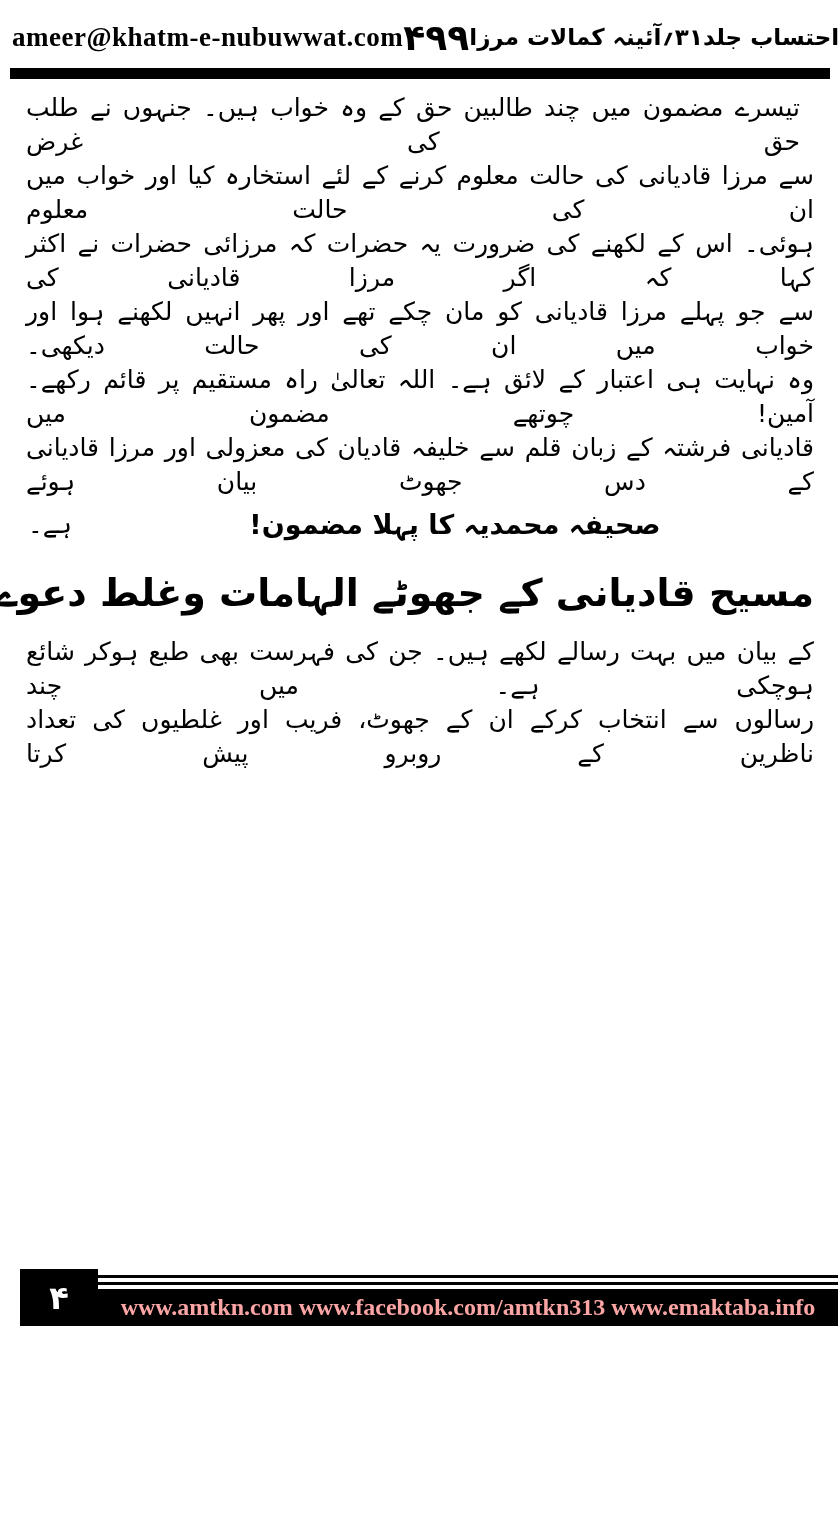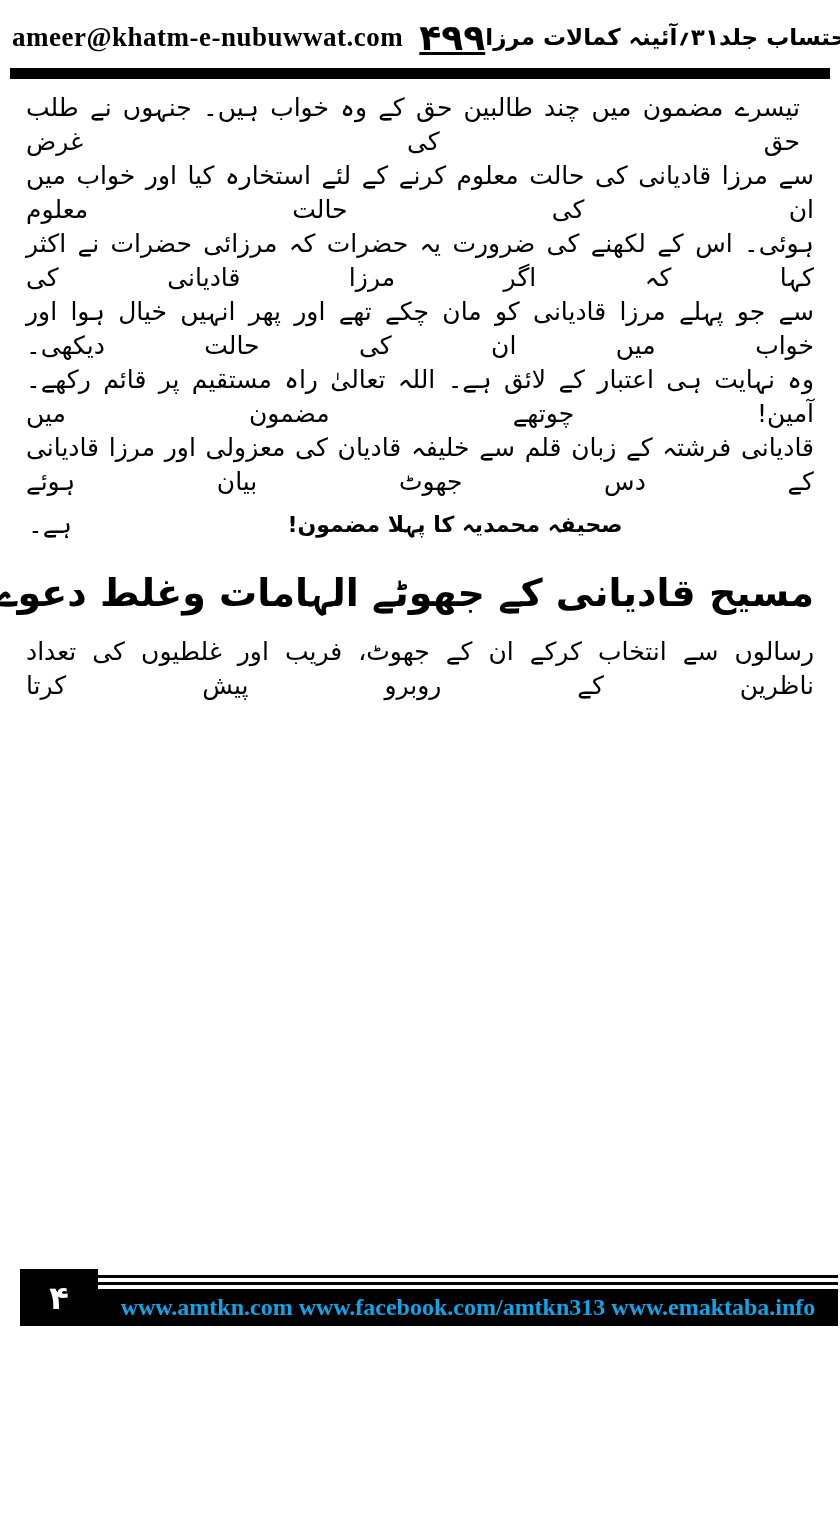--- a/index.html
+++ b/index.html
@@ -20,24 +20,22 @@
     height:46px;
   }
   .hdr-email {
     font-family:"Liberation Serif", serif;
     font-weight:bold; font-size:27px;
     letter-spacing:0.5px;
     white-space:nowrap;
   }
   .hdr-num {
     font-weight:bold; font-size:36px;
-    margin-left:16px;
     direction:rtl;
     white-space:nowrap;
-    text-decoration:underline;
   }
   .hdr-spacer { flex:1; }
   .hdr-title {
     direction:rtl;
     font-weight:bold; font-size:23px;
     white-space:nowrap;
   }
   .hdr-rule {
     height:11px; background:#000;
     margin:8px 10px 0 10px;
@@ -57,21 +55,21 @@
   }
   .indent-sm { padding-right:14px; }
   .indent-md { padding-right:44px; }
 
   .mixline {
     position:relative;
     height:52px; line-height:52px;
     text-align:center;
   }
   .mixline .subhead {
-    font-weight:bold; font-size:22px;
+    font-weight:bold; font-size:27px;
     padding-left:70px;
   }
   .mixline .tail {
     position:absolute; left:2px; bottom:0;
     font-size:25px;
     text-align:right;
   }
 
   .mainhead {
     direction:rtl;
@@ -99,21 +97,21 @@
   }
   .ftr-right { flex:1; display:flex; flex-direction:column; }
   .ftr-gap4 { height:4px; background:#fff; }
   .ftr-gap6 { height:6px; background:#fff; }
   .ftr-thin { height:3px; background:#000; }
   .ftr-bar {
     flex:1; background:#000;
     display:flex; align-items:center; justify-content:center;
   }
   .ftr-links {
-    color:#0ea5e9;
+    color:#fca5a5;
     font-family:"Liberation Serif", serif;
     font-weight:bold; font-size:24px;
     white-space:nowrap;
   }
 </style>
 </head>
 <body>
 
 <div class="page">
 
@@ -124,32 +122,33 @@
     <span class="hdr-title">احتساب جلد۳۱؍آئینہ کمالات مرزا</span>
   </div>
   <div class="hdr-rule"></div>
 
   <div class="bodytext">
 
     <div>
       <div class="jline indent-sm">تیسرے مضمون میں چند طالبین حق کے وہ خواب ہیں۔ جنہوں نے طلب حق کی غرض</div>
       <div class="jline">سے مرزا قادیانی کی حالت معلوم کرنے کے لئے استخارہ کیا اور خواب میں ان کی حالت معلوم</div>
       <div class="jline">ہوئی۔ اس کے لکھنے کی ضرورت یہ حضرات کہ مرزائی حضرات نے اکثر کہا کہ اگر مرزا قادیانی کی</div>
-      <div class="jline">سے جو پہلے مرزا قادیانی کو مان چکے تھے اور پھر انہیں خیال ہوا اور خواب میں ان کی حالت دیکھی۔</div>
+      <div class="jline">سے جو پہلے مرزا قادیانی کو مان چکے تھے اور پھر انہیں لکھنے ہوا اور خواب میں ان کی حالت دیکھی۔</div>
       <div class="jline">وہ نہایت ہی اعتبار کے لائق ہے۔ اللہ تعالیٰ راہ مستقیم پر قائم رکھے۔ آمین! چوتھے مضمون میں</div>
       <div class="jline">قادیانی فرشتہ کے زبان قلم سے خلیفہ قادیان کی معزولی اور مرزا قادیانی کے دس جھوٹ بیان ہوئے</div>
       <div class="mixline">
         <span class="subhead">صحیفہ محمدیہ کا پہلا مضمون!</span>
         <span class="tail">ہے۔</span>
       </div>
     </div>
 
     <h1 class="mainhead">مسیح قادیانی کے جھوٹے الہامات وغلط دعوے اور نامراد دعائیں</h1>
 
     <div>
+      <div class="jline">کے بیان میں بہت رسالے لکھے ہیں۔ جن کی فہرست بھی طبع ہوکر شائع ہوچکی ہے۔ میں چند</div>
       <div class="jline">رسالوں سے انتخاب کرکے ان کے جھوٹ، فریب اور غلطیوں کی تعداد ناظرین کے روبرو پیش کرتا</div>
 
     </div>
 
   </div>
 
   <div class="ftr">
     <div class="ftr-pagebox">
       <span>۴</span>
     </div>

